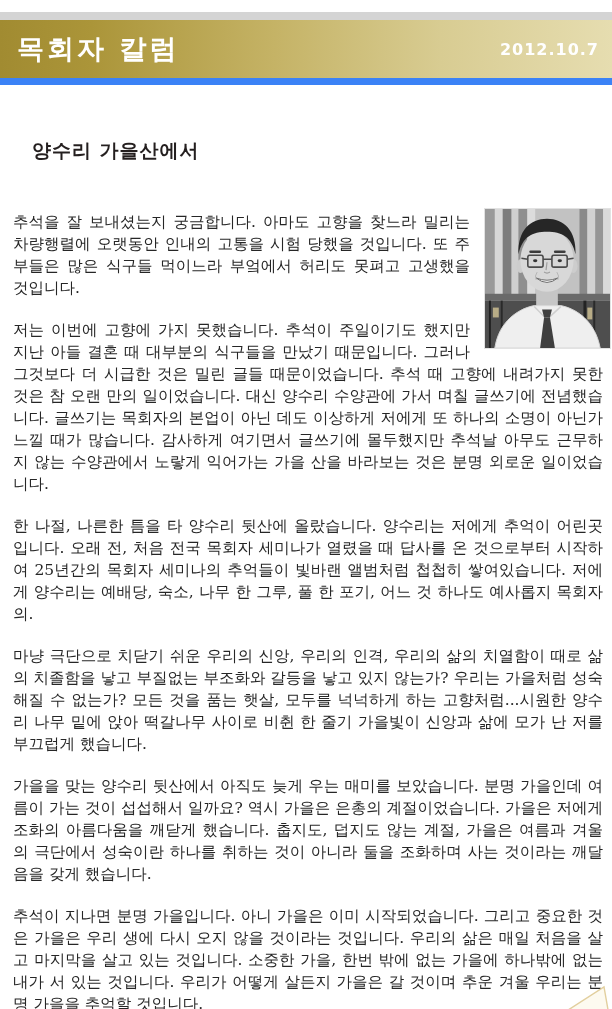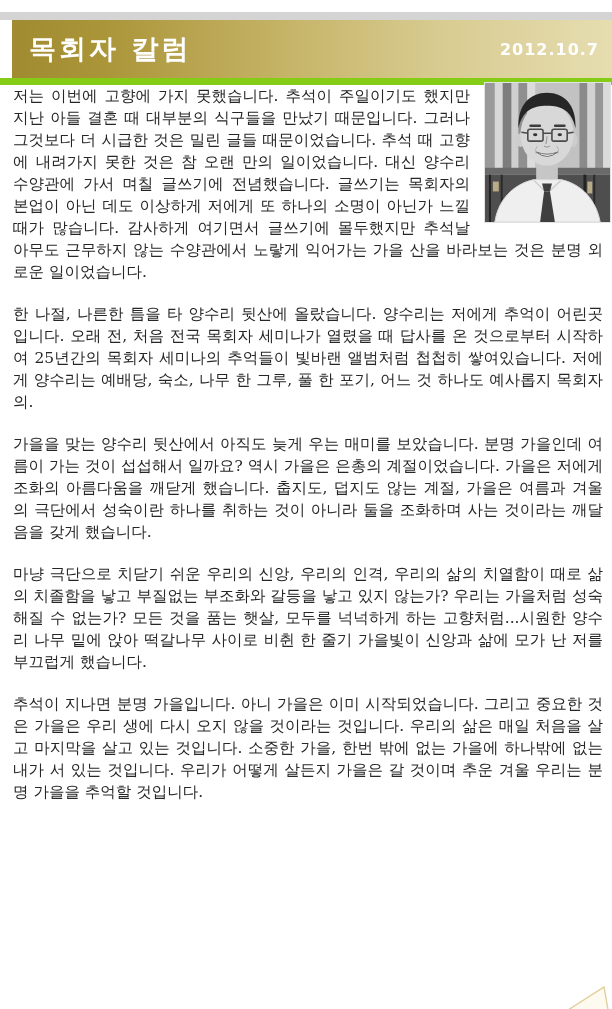--- a/index.html
+++ b/index.html
@@ -9,22 +9,21 @@
     position: relative;
     overflow: hidden;
     font-family: "DejaVu Serif", "Liberation Serif", serif;
   }
   .page { width: 612px; height: 1009px; position: relative; }
 
   
   .header {
     margin-top: 12px;
     border-top: 8px solid #d4d4d4;
-    border-bottom: 7px solid #84cc16;
-    padding-left: 12px;
+    border-bottom: 7px solid #3b82f6;
   }
   .header-inner {
     height: 58px;
     background: linear-gradient(90deg, #a18b31 0%, #ab9539 15%, #c5b366 45%, #d8cc92 72%, #e6ddb0 100%);
     display: flex;
     align-items: center;
   }
   .h-title {
     font-family: "DejaVu Sans", "Liberation Sans", sans-serif;
     font-weight: bold;
@@ -88,20 +87,21 @@
 <div class="page">
 
   <header class="header">
     <div class="header-inner">
       <span class="h-title">목회자 칼럼</span>
       <span class="h-date">2012.10.7</span>
     </div>
   </header>
 
   <main>
+    <h1 class="article-title">양수리 가을산에서</h1>
 
     <div class="article-body">
 
       <figure class="photo">
         <svg viewBox="0 0 127 141" width="125" height="139" preserveAspectRatio="none">
 
           <rect width="127" height="141" fill="#c2c2c2"></rect>
           <rect x="0" y="0" width="10" height="88" fill="#9a9a9a"></rect>
           <rect x="10" y="0" width="8" height="88" fill="#d8d8d8"></rect>
           <rect x="18" y="0" width="9" height="88" fill="#7d7d7d"></rect>
@@ -137,24 +137,25 @@
           <rect x="68" y="47" width="15.5" height="12" rx="2" fill="none" stroke="#4a4a4a" stroke-width="1.6"></rect>
           <path d="M59,51 L68,51 M43.5,51 L37,50 M83.5,51 L90,50" stroke="#4a4a4a" stroke-width="1.4" fill="none"></path>
           <ellipse cx="51" cy="52.5" rx="2.2" ry="1.5" fill="#333333"></ellipse>
           <ellipse cx="76" cy="52.5" rx="2.2" ry="1.5" fill="#333333"></ellipse>
           <path d="M63,54 L62,62 M60,64 Q63,66 66,64" stroke="#9e9e9e" stroke-width="1.2" fill="none"></path>
           <path d="M52,70 Q63,79 74,70 Q63,74.5 52,70 Z" fill="#fafafa" stroke="#6b6b6b" stroke-width="1"></path>
           <path d="M53,64 Q50,68 52,72 M73,64 Q76,68 74,72" stroke="#b5b5b5" stroke-width="1" fill="none"></path>
         </svg>
       </figure>
 
+      <p>추석을 잘 보내셨는지 궁금합니다. 아마도 고향을 찾느라 밀리는 차량행렬에 오랫동안 인내의 고통을 시험 당했을 것입니다. 또 주부들은 많은 식구들 먹이느라 부엌에서 허리도 못펴고 고생했을 것입니다.</p>
       <p>저는 이번에 고향에 가지 못했습니다. 추석이 주일이기도 했지만 지난 아들 결혼 때 대부분의 식구들을 만났기 때문입니다. 그러나 그것보다 더 시급한 것은 밀린 글들 때문이었습니다. 추석 때 고향에 내려가지 못한 것은 참 오랜 만의 일이었습니다. 대신 양수리 수양관에 가서 며칠 글쓰기에 전념했습니다. 글쓰기는 목회자의 본업이 아닌 데도 이상하게 저에게 또 하나의 소명이 아닌가 느낄 때가 많습니다. 감사하게 여기면서 글쓰기에 몰두했지만 추석날 아무도 근무하지 않는 수양관에서 노랗게 익어가는 가을 산을 바라보는 것은 분명 외로운 일이었습니다.</p>
       <p>한 나절, 나른한 틈을 타 양수리 뒷산에 올랐습니다. 양수리는 저에게 추억이 어린곳입니다. 오래 전, 처음 전국 목회자 세미나가 열렸을 때 답사를 온 것으로부터 시작하여 25년간의 목회자 세미나의 추억들이 빛바랜 앨범처럼 첩첩히 쌓여있습니다. 저에게 양수리는 예배당, 숙소, 나무 한 그루, 풀 한 포기, 어느 것 하나도 예사롭지 목회자의.</p>
+      <p>마냥 극단으로 치닫기 쉬운 우리의 신앙, 우리의 인격, 우리의 삶의 치열함이 때로 삶의 치졸함을 낳고 부질없는 부조화와 갈등을 낳고 있지 않는가? 우리는 가을처럼 성숙해질 수 없는가? 모든 것을 품는 햇살, 모두를 넉넉하게 하는 고향처럼...시원한 양수리 나무 밑에 앉아 떡갈나무 사이로 비췬 한 줄기 가을빛이 신앙과 삶에 모가 난 저를 부끄럽게 했습니다.</p>
       <p>가을을 맞는 양수리 뒷산에서 아직도 늦게 우는 매미를 보았습니다. 분명 가을인데 여름이 가는 것이 섭섭해서 일까요? 역시 가을은 은총의 계절이었습니다. 가을은 저에게 조화의 아름다움을 깨닫게 했습니다. 춥지도, 덥지도 않는 계절, 가을은 여름과 겨울의 극단에서 성숙이란 하나를 취하는 것이 아니라 둘을 조화하며 사는 것이라는 깨달음을 갖게 했습니다.</p>
-      <p>마냥 극단으로 치닫기 쉬운 우리의 신앙, 우리의 인격, 우리의 삶의 치열함이 때로 삶의 치졸함을 낳고 부질없는 부조화와 갈등을 낳고 있지 않는가? 우리는 가을처럼 성숙해질 수 없는가? 모든 것을 품는 햇살, 모두를 넉넉하게 하는 고향처럼...시원한 양수리 나무 밑에 앉아 떡갈나무 사이로 비췬 한 줄기 가을빛이 신앙과 삶에 모가 난 저를 부끄럽게 했습니다.</p>
       <p>추석이 지나면 분명 가을입니다. 아니 가을은 이미 시작되었습니다. 그리고 중요한 것 은 가을은 우리 생에 다시 오지 않을 것이라는 것입니다. 우리의 삶은 매일 처음을 살고 마지막을 살고 있는 것입니다. 소중한 가을, 한번 밖에 없는 가을에 하나밖에 없는 내가 서 있는 것입니다. 우리가 어떻게 살든지 가을은 갈 것이며 추운 겨울 우리는 분명 가을을 추억할 것입니다.</p>
 
     </div>
   </main>
 
   <svg class="corner" width="62" height="50" viewBox="0 0 62 50">
     <path d="M1,50 L54,16 L60,50" fill="#fdfaf0" stroke="#e2cf9e" stroke-width="1.4"></path>
   </svg>
 
 </div>

